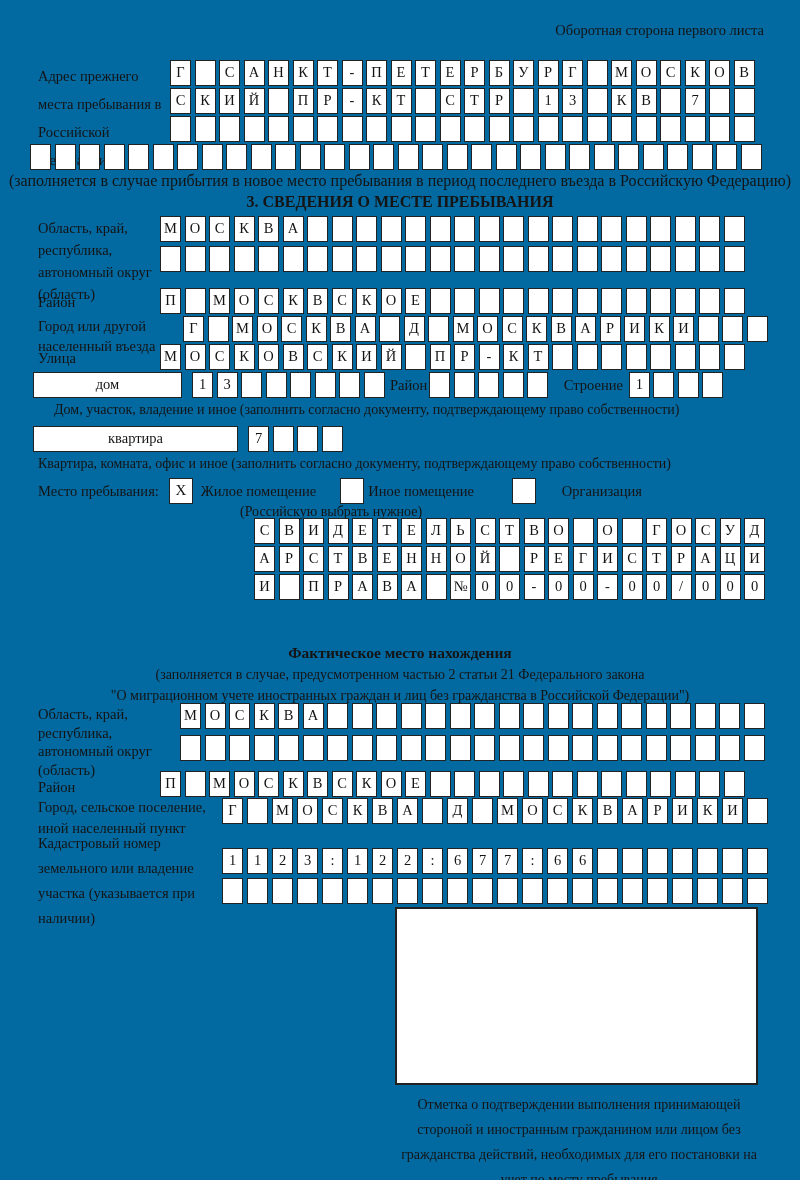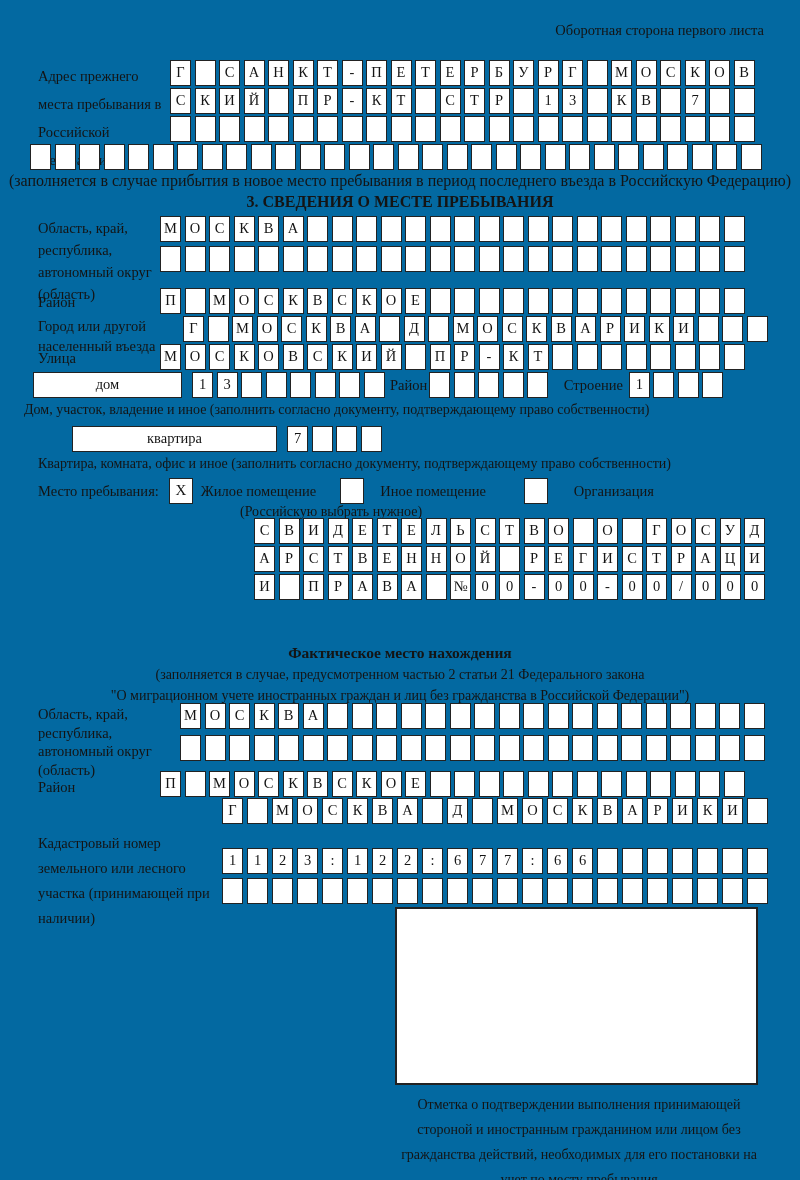--- a/index.html
+++ b/index.html
@@ -311,39 +311,39 @@
         <span class="cell"></span>
       </span>
     <span class="inl-label" style="margin:0 6px 0 12px;">Строение</span>
     <span class="cellrow" style="position:static;">
         <span class="cell">1</span>
         <span class="cell"></span>
         <span class="cell"></span>
         <span class="cell"></span>
       </span>
   </div>
-  <div class="caption" style="left:24px; top:402px; font-size:14px;">Дом, участок, владение и иное (заполнить согласно документу, подтверждающему право собственности)</div>
+  <div class="caption" style="left:54px; top:402px; font-size:14px;">Дом, участок, владение и иное (заполнить согласно документу, подтверждающему право собственности)</div>
 
   <div class="inline-row" style="left:33px; top:426px;">
-    <span class="wide-box" style="width:205px; margin-right:10px;margin-left:39px;">квартира</span>
+    <span class="wide-box" style="width:205px; margin-right:10px;">квартира</span>
     <span class="cellrow" style="position:static;">
         <span class="cell">7</span>
         <span class="cell"></span>
         <span class="cell"></span>
         <span class="cell"></span>
       </span>
   </div>
   <div class="caption" style="left:38px; top:456px; font-size:14px;">Квартира, комната, офис и иное (заполнить согласно документу, подтверждающему право собственности)</div>
 
   <div class="inline-row" style="left:38px; top:478px;">
     <span class="inl-label">Место пребывания:</span>
     <span class="checkbox" style="margin-left:10px;">X</span>
     <span class="inl-label" style="margin-left:8px;">Жилое помещение</span>
     <span class="checkbox" style="margin-left:24px;"></span>
-    <span class="inl-label" style="margin-left:16px;">Иное помещение</span>
+    <span class="inl-label" style="margin-left:4px;">Иное помещение</span>
     <span class="checkbox" style="margin-left:38px;"></span>
     <span class="inl-label" style="margin-left:26px;">Организация</span>
   </div>
   <div class="caption" style="left:240px; top:504px; font-size:14px;">(Российскую выбрать нужное)</div>
 
   <div class="cellrow" style="left:254px; top:518px;">
       <span class="cell">С</span>
       <span class="cell">В</span>
       <span class="cell">И</span>
       <span class="cell">Д</span>
@@ -491,20 +491,21 @@
       <span class="cell"></span>
       <span class="cell"></span>
       <span class="cell"></span>
       <span class="cell"></span>
       <span class="cell"></span>
       <span class="cell"></span>
       <span class="cell"></span>
       <span class="cell"></span>
     </div>
 
+  <div class="label" style="left:38px; top:797px; width:192px; line-height:21px;">Город, сельское поселение, иной населенный пункт</div>
   <div class="cellrow p25" style="left:222px; top:798px;">
       <span class="cell">Г</span>
       <span class="cell"></span>
       <span class="cell">М</span>
       <span class="cell">О</span>
       <span class="cell">С</span>
       <span class="cell">К</span>
       <span class="cell">В</span>
       <span class="cell">А</span>
       <span class="cell"></span>
@@ -516,21 +517,21 @@
       <span class="cell">К</span>
       <span class="cell">В</span>
       <span class="cell">А</span>
       <span class="cell">Р</span>
       <span class="cell">И</span>
       <span class="cell">К</span>
       <span class="cell">И</span>
       <span class="cell"></span>
     </div>
 
-  <div class="label" style="left:38px; top:831px; width:178px; line-height:25px;">Кадастровый номер земельного или лесного участка (принимающей при наличии)</div>
+  <div class="label" style="left:38px; top:831px; width:178px; line-height:25px;">Кадастровый номер земельного или владение участка (указывается при наличии)</div>
   <div class="cellrow p25" style="left:222px; top:848px;">
       <span class="cell">1</span>
       <span class="cell">1</span>
       <span class="cell">2</span>
       <span class="cell">3</span>
       <span class="cell">:</span>
       <span class="cell">1</span>
       <span class="cell">2</span>
       <span class="cell">2</span>
       <span class="cell">:</span>

